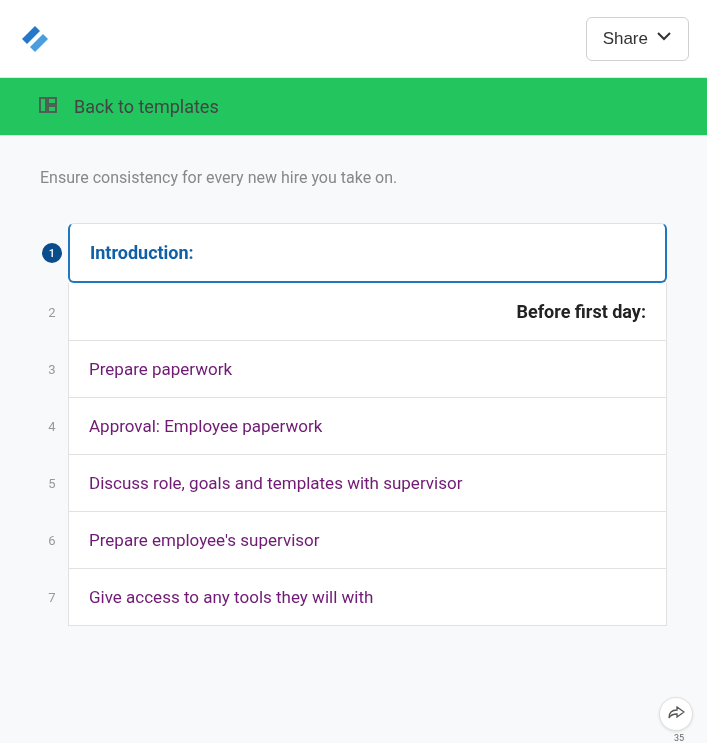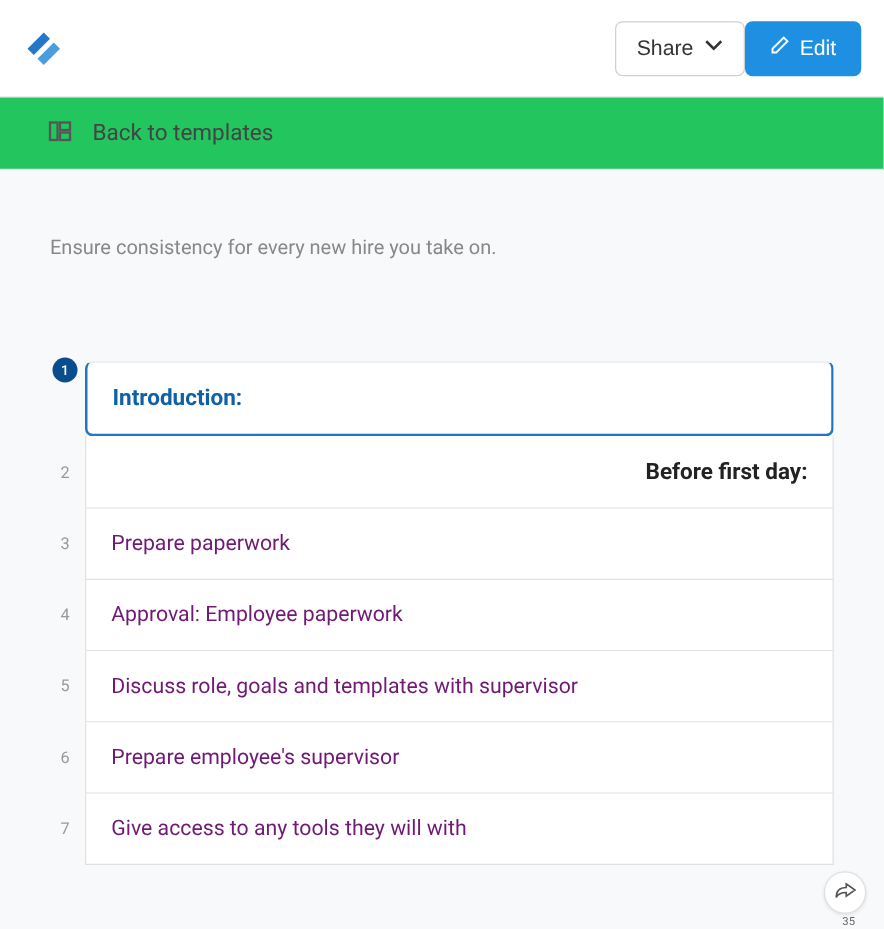--- a/index.html
+++ b/index.html
@@ -96,21 +96,20 @@
       font-weight: 700;
       color: #222;
       padding: 0 40px;
       margin-bottom: 12px;
     }
     .page-subtitle {
       font-size: 16px;
       color: #888;
       padding: 0 40px;
       margin-bottom: 36px;
-      margin-top: 20px;
     }
     .checklist {
       padding: 0 40px 80px 36px;
     }
     .checklist-item {
       display: flex;
       align-items: stretch;
       gap: 0;
     }
     .item-number {
@@ -141,21 +140,20 @@
       flex: 1;
       background: #fff;
       border: 1px solid #e1e1e1;
       border-top: none;
       padding: 18px 20px;
       font-size: 17px;
       color: #701a75;
     }
     .checklist-item:first-child .item-content {
       border-top: 1px solid #e1e1e1;
-      margin-top: 46px;
     }
     .item-content.active {
       border: 2px solid #2176c1;
       border-radius: 6px;
       color: #1060a8;
       font-weight: 700;
       font-size: 18px;
     }
     .item-content.bold {
       font-weight: 700;
@@ -199,28 +197,20 @@
   </div>
   <div class="top-actions">
     <button class="share-button">
       <span>Share</span>
       <span>
         <svg width="16" height="16" viewBox="0 0 16 16">
             <path d="M 2 5 L 8 11 L 14 5" stroke="#333" stroke-width="2" fill="none"></path>
           </svg>
       </span>
     </button>
-    <button class="edit-button">
-      <span>
-        <svg width="16" height="16" viewBox="0 0 16 16">
-            <path d="M 2 14 L 2 11 L 11 2 L 14 5 L 5 14 Z" stroke="#fff" stroke-width="1.5" fill="none"></path>
-          </svg>
-      </span>
-      <span>Edit</span>
-    </button>
   </div>
 </div>
 
 <div class="back-bar">
   <span class="back-icon">
     <svg width="20" height="20" viewBox="0 0 20 20">
       <rect x="2" y="3" width="6" height="14" fill="none" stroke="#555" stroke-width="1.8"></rect>
       <rect x="10" y="3" width="8" height="6" fill="none" stroke="#555" stroke-width="1.8"></rect>
       <rect x="10" y="11" width="8" height="6" fill="none" stroke="#555" stroke-width="1.8"></rect>
     </svg>

